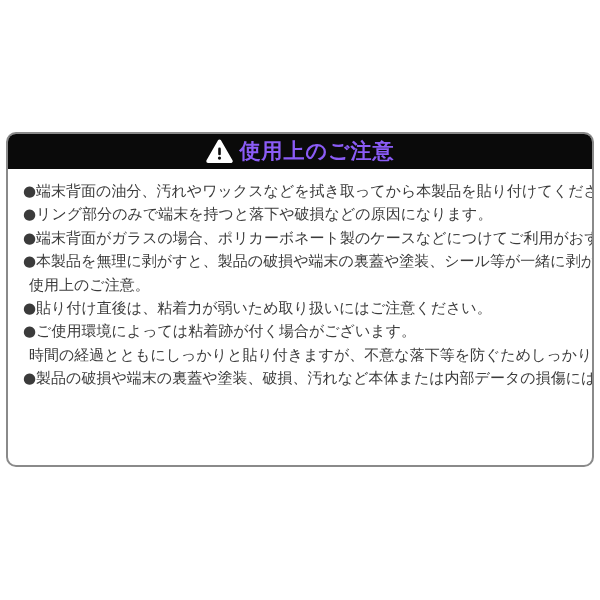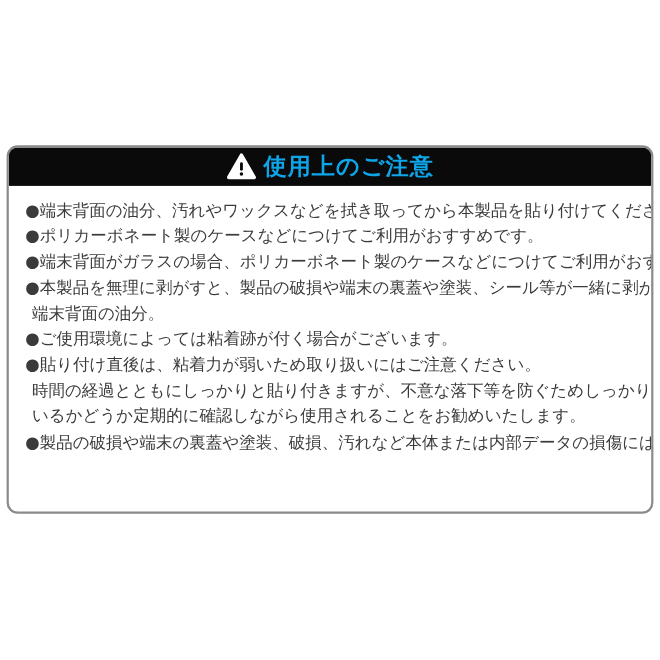--- a/index.html
+++ b/index.html
@@ -33,21 +33,21 @@
     display: flex;
     align-items: center;
     justify-content: center;
     gap: 7px;
   }
   .warn-icon {
     display: inline-flex;
     align-items: center;
   }
   .notice-title {
-    color: #0ea5e9;
+    color: #8b5cf6;
     font-size: 21px;
     font-weight: bold;
     letter-spacing: 1px;
     line-height: 1;
   }
   .notice-body {
     padding: 11px 12px 0 15px;
     font-size: 15px;
     line-height: 23.4px;
     color: #3b3b3b;
@@ -73,24 +73,23 @@
         <svg width="27" height="25" viewBox="0 0 27 25" aria-hidden="true">
           <path d="M13.5 2.2 L25 22.2 H2 Z" fill="#ffffff" stroke="#ffffff" stroke-width="3.4" stroke-linejoin="round"></path>
           <rect x="12.2" y="8.6" width="2.6" height="7.6" rx="1.3" fill="#0a0a0a"></rect>
           <circle cx="13.5" cy="19.1" r="1.6" fill="#0a0a0a"></circle>
         </svg>
       </span>
       <span class="notice-title">使用上のご注意</span>
     </div>
     <div class="notice-body">
         <div class="caution-line"><span class="bullet">●</span><span>端末背面の油分、汚れやワックスなどを拭き取ってから本製品を貼り付けてください。</span></div>
-        <div class="caution-line"><span class="bullet">●</span><span>ポリカーボネート製のケースなどにつけてご利用がおすすめです。</span></div>
+        <div class="caution-line"><span class="bullet">●</span><span>リング部分のみで端末を持つと落下や破損などの原因になります。</span></div>
         <div class="caution-line"><span class="bullet">●</span><span>端末背面がガラスの場合、ポリカーボネート製のケースなどにつけてご利用がおすすめです。</span></div>
         <div class="caution-line"><span class="bullet">●</span><span>本製品を無理に剥がすと、製品の破損や端末の裏蓋や塗装、シール等が一緒に剥がれる</span></div>
-        <div class="caution-line cont"><span>端末背面の油分。</span></div>
+        <div class="caution-line cont"><span>使用上のご注意。</span></div>
+        <div class="caution-line"><span class="bullet">●</span><span>貼り付け直後は、粘着力が弱いため取り扱いにはご注意ください。</span></div>
         <div class="caution-line"><span class="bullet">●</span><span>ご使用環境によっては粘着跡が付く場合がございます。</span></div>
-        <div class="caution-line"><span class="bullet">●</span><span>貼り付け直後は、粘着力が弱いため取り扱いにはご注意ください。</span></div>
         <div class="caution-line cont"><span>時間の経過とともにしっかりと貼り付きますが、不意な落下等を防ぐためしっかり貼りついて</span></div>
-        <div class="caution-line cont"><span>いるかどうか定期的に確認しながら使用されることをお勧めいたします。</span></div>
         <div class="caution-line"><span class="bullet">●</span><span>製品の破損や端末の裏蓋や塗装、破損、汚れなど本体または内部データの損傷には</span></div>
       </div>
   </div>
 </div>
 
 </body></html>

